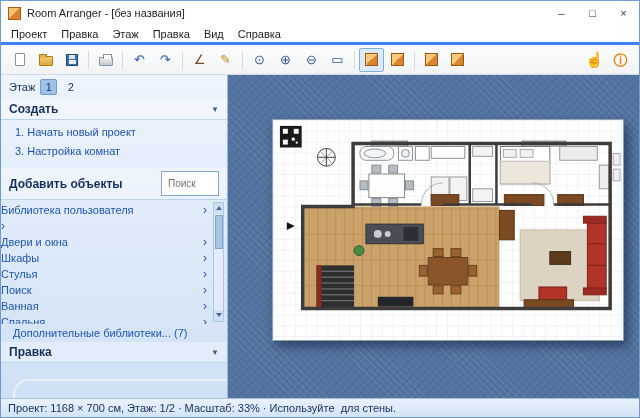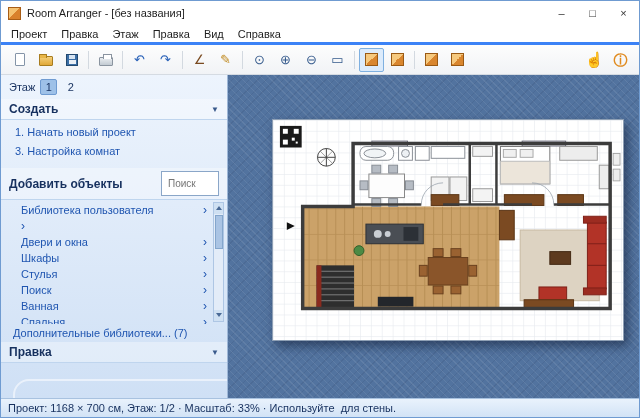--- a/index.html
+++ b/index.html
@@ -46,21 +46,21 @@
   .floor-row{height:24px;flex:0 0 auto;display:flex;align-items:center;padding:0 8px;gap:5px;color:#16305e}
   .floor-label{font-size:11px}
   .floor-tab{min-width:17px;height:16px;display:flex;align-items:center;justify-content:center;border-radius:2px;border:1px solid transparent;color:#16305e;cursor:default;padding:0 3px}
   .floor-tab.active{background:#9ec1e8;border-color:#6f9bd1}
   .section-header{flex:0 0 auto;display:flex;align-items:center;justify-content:space-between;padding:3px 8px;font-weight:bold;color:#16305e;font-size:12px;border-bottom:1px solid #bfd5ee;background:rgba(255,255,255,0.35)}
   .collapse{font-size:8px;color:#3a5a8c}
   .create-links{flex:0 0 auto;padding:4px 0 6px}
   .s-link{color:#1f55b0;padding:2px 8px 2px 14px;height:19px;cursor:pointer}
   .search-input{width:58px;height:25px;border:1px solid #8aa6c8;font-size:10px;padding:1px 6px;font-weight:normal;font-family:"Liberation Sans",sans-serif;color:#333;background:#fff}
   .cat-list{flex:0 0 auto;position:relative;padding:2px 0;height:124px;overflow:hidden}
-  .cat-row{display:flex;align-items:center;justify-content:space-between;padding:0 20px 0 20px;color:#1f55b0;height:16px;cursor:pointer}
+  .cat-row{display:flex;align-items:center;justify-content:space-between;padding:0 20px 0 0;color:#1f55b0;height:16px;cursor:pointer}
   .cat-chev{font-size:12px;color:#1f55b0}
   .scrollbar{position:absolute;right:3px;top:2px;bottom:2px;width:11px;background:#e3ecf8;border:1px solid #aec6e4;display:flex;flex-direction:column;align-items:center}
   .sb-btn{width:100%;height:11px;position:relative;background:#cfe0f2;cursor:default}
   .sb-btn.up::after{content:"";position:absolute;left:2px;top:3px;border-left:3px solid transparent;border-right:3px solid transparent;border-bottom:4px solid #4a6a96}
   .sb-btn.down::after{content:"";position:absolute;left:2px;top:3px;border-left:3px solid transparent;border-right:3px solid transparent;border-top:4px solid #4a6a96}
   .sb-track{flex:1;width:100%;position:relative}
   .sb-thumb{position:absolute;top:1px;left:0.5px;width:8px;height:34px;background:#aac4e4;border:1px solid #84a6cc;cursor:default}
   .more-link{flex:0 0 auto;color:#1f55b0;padding:3px 12px;height:18px;cursor:pointer}
   .edit-panel{flex:1;position:relative;overflow:hidden}
   .deco{position:absolute;border:2px solid rgba(255,255,255,0.55);border-radius:16px}

